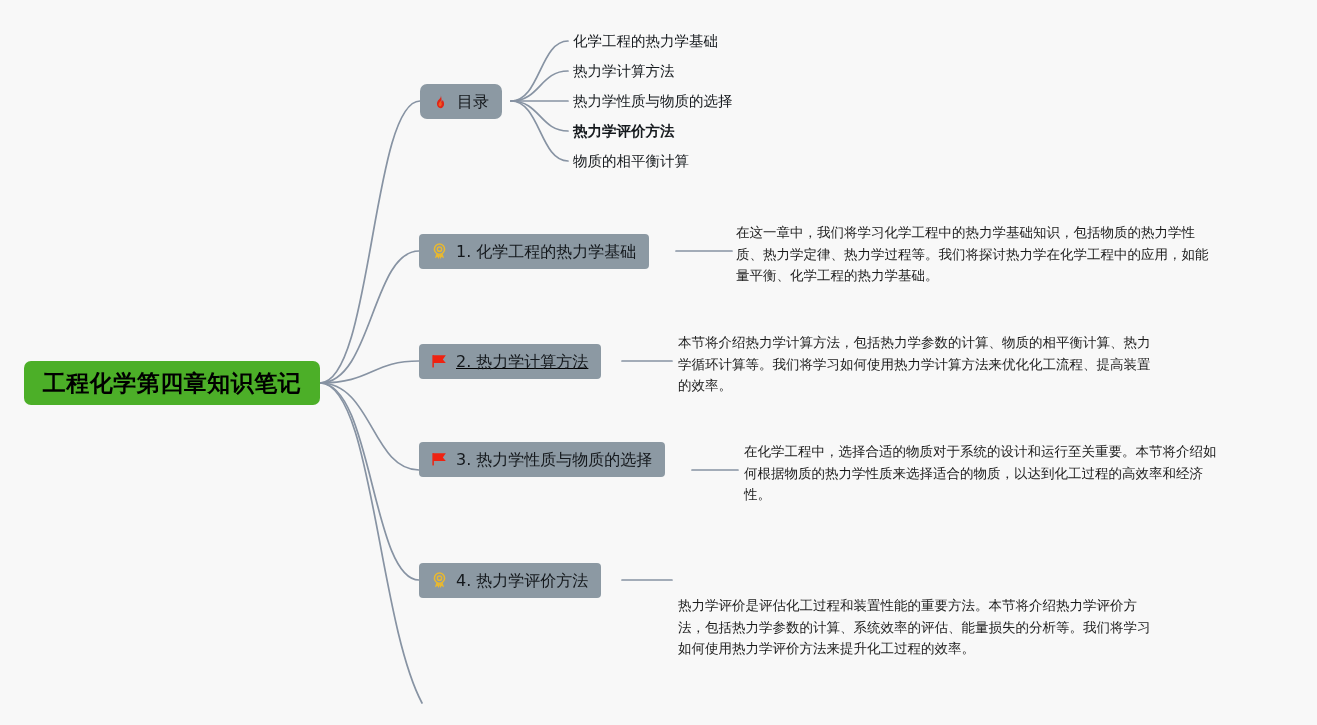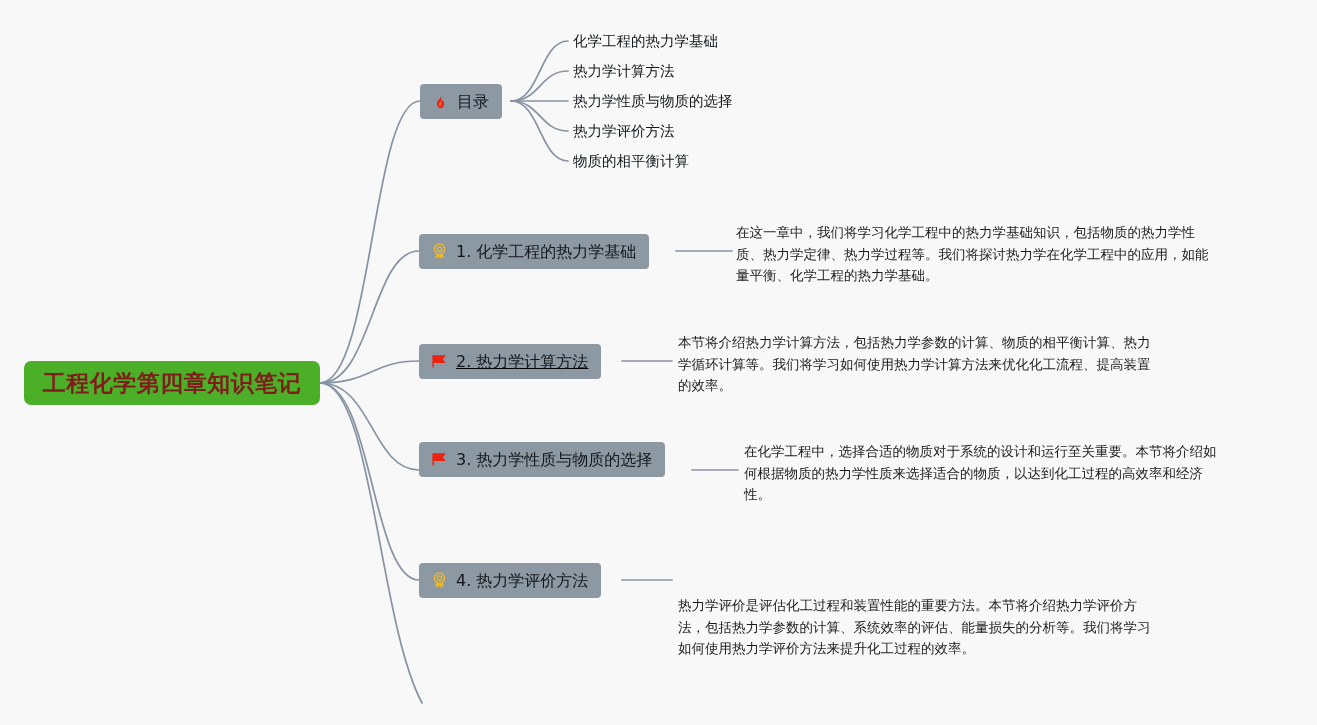--- a/index.html
+++ b/index.html
@@ -41,21 +41,21 @@
     width: 296px;
     height: 44px;
     background: #4caf28;
     border-radius: 7px;
     justify-content: center;
     padding: 0 14px;
   }
   .root-label {
     font-size: 23px;
     font-weight: bold;
-    color: #7f1d1d;
+    color: #000000;
     letter-spacing: 0.5px;
   }
   
   .branch-node {
     background: #8c99a3;
     border-radius: 4px;
     height: 35px;
     padding: 0 13px 0 11px;
     gap: 7px;
   }
@@ -118,34 +118,34 @@
       <path d="M622,361 L672,361"></path>
       <path d="M692,470 L738,470"></path>
       <path d="M622,580 L672,580"></path>
     </g>
   </svg>
 
   <div class="node root-node">
     <span class="root-label">工程化学第四章知识笔记</span>
   </div>
 
-  <div class="node branch-node" style="left:420px; top:84px;">
+  <div class="node branch-node" style="left:420px; top:84px;border-radius:7px;">
     <span class="node-icon">
       <svg viewBox="0 0 24 24" width="19" height="19">
         <path d="M12 2.5c1.3 3 .2 4.6-1.1 6.1-1.5 1.7-3.4 3.3-3.4 6.3 0 3.2 2.3 5.6 4.5 5.6s4.5-2.2 4.5-5.4c0-2-.8-3.6-1.8-4.9-.2 1-.8 1.8-1.6 2 .6-2.1.1-5.6-1.1-9.7z" fill="#e02518"></path>
         <path d="M12 11c.9 1.6 1.6 2.7 1.6 4.2 0 1.8-1 3-2.2 3-1 0-1.9-1-1.9-2.4 0-1.6 1.3-2.5 2.5-4.8z" fill="#f05a22"></path>
       </svg>
     </span>
     <span class="branch-label">目录</span>
   </div>
 
   <div class="toc-item" style="left:573px; top:34px;">化学工程的热力学基础</div>
   <div class="toc-item" style="left:573px; top:64px;">热力学计算方法</div>
   <div class="toc-item" style="left:573px; top:94px;">热力学性质与物质的选择</div>
-  <div class="toc-item" style="left:573px; top:124px;">热力学评价方法</div>
+  <div class="toc-item" style="left:573px; top:124px;font-weight:bold;">热力学评价方法</div>
   <div class="toc-item" style="left:573px; top:154px;">物质的相平衡计算</div>
 
   <div class="node branch-node" style="left:419px; top:234px;">
     <span class="node-icon">
       <svg viewBox="0 0 24 24" width="19" height="19">
         <circle cx="12" cy="9" r="6.4" fill="none" stroke="#e8b830" stroke-width="2"></circle>
         <circle cx="12" cy="9" r="2.7" fill="none" stroke="#e8b830" stroke-width="1.8"></circle>
         <path d="M8.2 14.2 L6.2 20.4 L9.4 18.9 L11 21.6 L12.6 16.4z" fill="#e8b830"></path>
         <path d="M15.8 14.2 L17.8 20.4 L14.6 18.9 L13 21.6 L11.4 16.4z" fill="#e8b830"></path>
       </svg>

